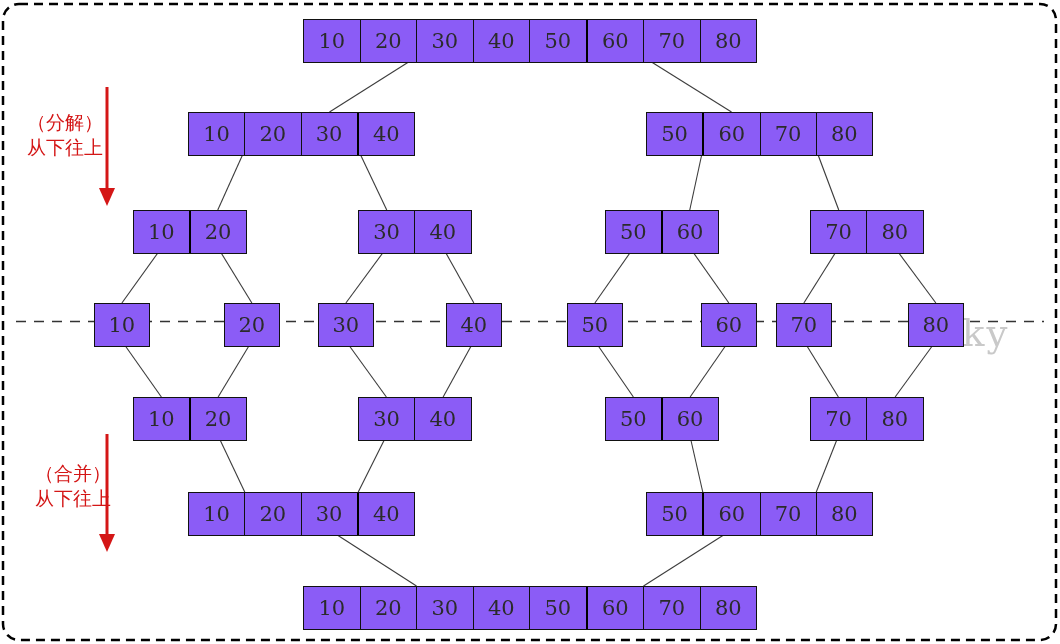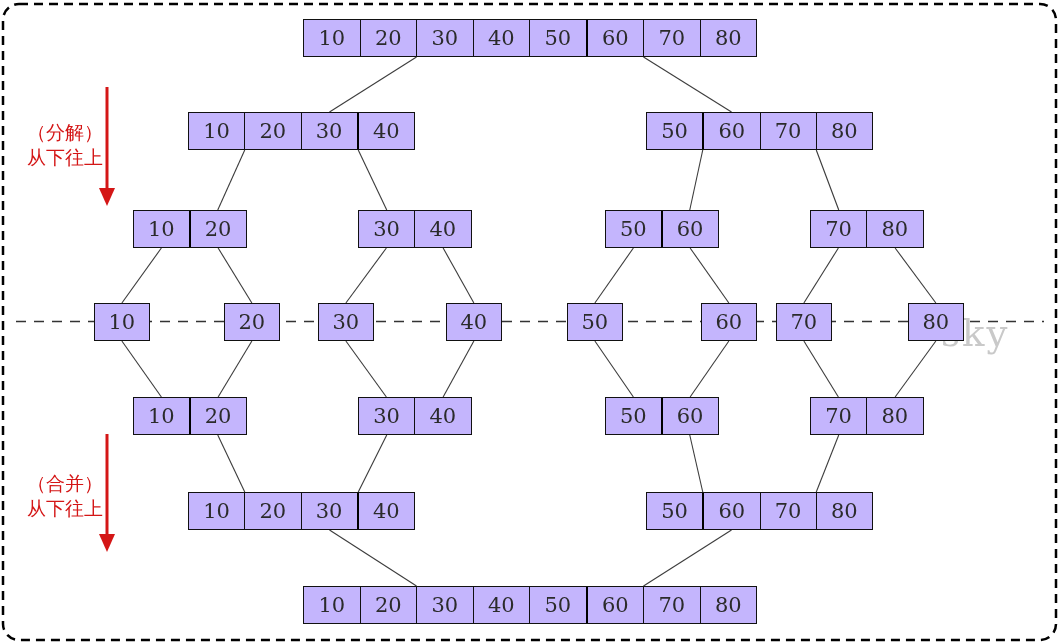--- a/index.html
+++ b/index.html
@@ -10,33 +10,32 @@
     --wm:#c9c9c9;
   }
   html,body{margin:0;padding:0;background:#ffffff;}
   #stage{
     position:relative;width:1060px;height:644px;background:#ffffff;overflow:hidden;
     font-family:"DejaVu Serif","Liberation Serif",serif;
   }
   #lines{position:absolute;left:0;top:0;width:1060px;height:644px;}
   .array-node{
     position:absolute;display:flex;box-sizing:border-box;
-    border:1.5px solid var(--boxborder);background:#c4b5fd;height:38px;
+    border:1.5px solid var(--boxborder);background:#8b5cf6;height:44px;
   }
   .array-cell{
     flex:1 1 0;display:flex;align-items:center;justify-content:center;
     font-size:21px;color:var(--txt);box-sizing:border-box;overflow:hidden;
   }
   .array-cell.div{border-left:1px solid var(--boxborder);}
   .array-cell.bold{border-left:2.5px solid #000;}
   .red-label{
     position:absolute;width:104px;text-align:center;color:var(--accent);
-    font-size:19px;line-height:25px;font-family:Liberation Mono, monospace;
+    font-size:19px;line-height:25px;font-family:Liberation Sans, sans-serif;
     white-space:nowrap;
-    margin-top:12px;
   }
   .red-label span{display:block;}
   #watermark{
     position:absolute;left:941px;top:312px;font-size:37px;color:var(--wm);
     font-family:"DejaVu Serif","Liberation Serif",serif;letter-spacing:2px;
   }
 </style>
 </head>
 <body>
 
@@ -76,21 +75,21 @@
       <polygon points="99,188 115,188 107,206" fill="#d41616"></polygon>
       <line x1="107" y1="434" x2="107" y2="536" stroke="#d41616" stroke-width="3"></line>
       <polygon points="99,534 115,534 107,552" fill="#d41616"></polygon>
     </svg>
 
   <div class="red-label" style="left:13px;top:110px;">
     <span>（分解）</span>
     <span>从下往上</span>
   </div>
 
-  <div class="red-label" style="left:13px;top:461px;">
+  <div class="red-label" style="left:21px;top:461px;">
     <span>（合并）</span>
     <span>从下往上</span>
   </div>
 
   <div id="watermark">sky</div>
 <div class="array-node" style="left: 303px; top: 19px; width: 454px;">
       <div class="array-cell">10</div>
       <div class="array-cell div">20</div>
       <div class="array-cell div">30</div>
       <div class="array-cell div">40</div>

